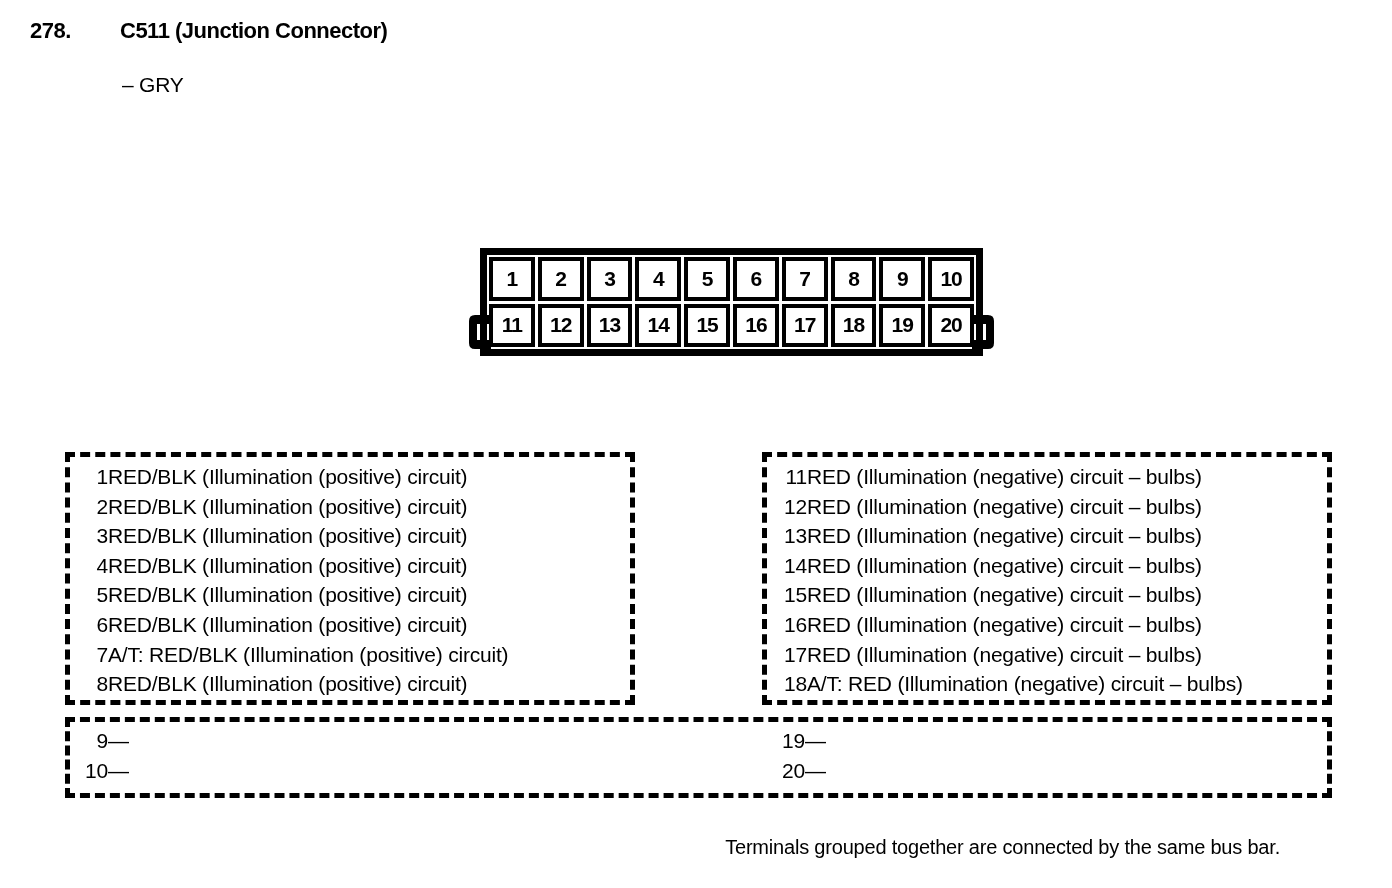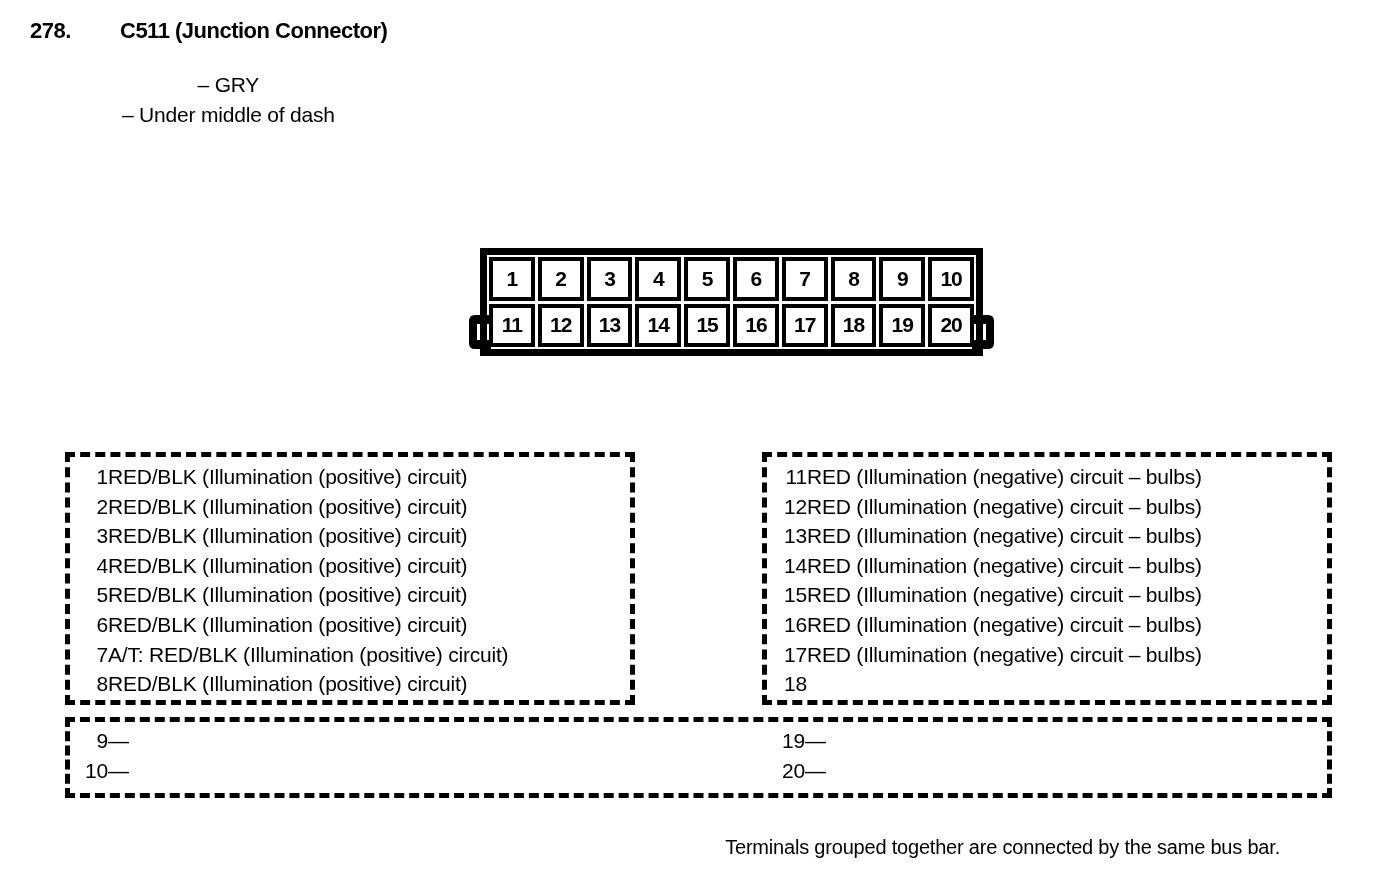--- a/index.html
+++ b/index.html
@@ -12,21 +12,21 @@
   .page { position: absolute; inset: 0; }
 
   
   .heading { position: absolute; left: 30px; top: 18px; display: flex; font-weight: bold;
              font-size: 22px; letter-spacing: -0.5px; white-space: nowrap; }
   .heading .sec-num { width: 90px; }
 
   
   .details { position: absolute; left: 122px; top: 70px; font-size: 21px; line-height: 29.5px;
              letter-spacing: -0.2px; }
-  .details div { white-space: nowrap; text-align: center; }
+  .details div { white-space: nowrap; }
 
   
   .connector { position: absolute; left: 480px; top: 248px; width: 503px; height: 108px;
                border: 7px solid #000; background: #fff; padding: 2px;
                display: grid; grid-template-columns: repeat(10, 1fr);
                grid-template-rows: 1fr 1fr; gap: 3px; }
   .cell { border: 4px solid #000; background: #fff; display: flex; align-items: center;
           justify-content: center; font-weight: bold; font-size: 21px; letter-spacing: -1px; }
   .tab { position: absolute; top: 60px; width: 22px; height: 34px; }
   .tab.left  { left: -18px; }
@@ -59,21 +59,20 @@
 
 <div class="page">
 
   <div class="heading">
     <span class="sec-num">278.</span>
     <span>C511 (Junction Connector)</span>
   </div>
 
   <div class="details">
     <div>– GRY</div>
-    <div>– Under middle of dash</div>
   </div>
 
   <div class="connector">
     <svg class="tab left" viewBox="0 0 22 34" xmlns="http://www.w3.org/2000/svg">
       <path d="M22 0 H6 Q0 0 0 6 V28 Q0 34 6 34 H22 V25 H8 V9 H22 Z" fill="#000"></path>
     </svg>
     <svg class="tab right" viewBox="0 0 22 34" xmlns="http://www.w3.org/2000/svg">
       <path d="M22 0 H6 Q0 0 0 6 V28 Q0 34 6 34 H22 V25 H8 V9 H22 Z" fill="#000"></path>
     </svg>
 
@@ -158,20 +157,21 @@
     <div class="pin-row">
       <span class="pin-num">16</span>
       <span class="pin-text">RED (Illumination (negative) circuit – bulbs)</span>
     </div>
     <div class="pin-row">
       <span class="pin-num">17</span>
       <span class="pin-text">RED (Illumination (negative) circuit – bulbs)</span>
     </div>
     <div class="pin-row">
       <span class="pin-num">18</span>
+      <span class="pin-text">A/T: RED (Illumination (negative) circuit – bulbs)</span>
     </div>
   </div>
 
   <div class="dashed-box box-bottom">
     <div class="bottom-group bg-left">
       <div class="pin-row">
         <span class="pin-num">9</span>
         <span class="pin-text">—</span>
       </div>
       <div class="pin-row">

